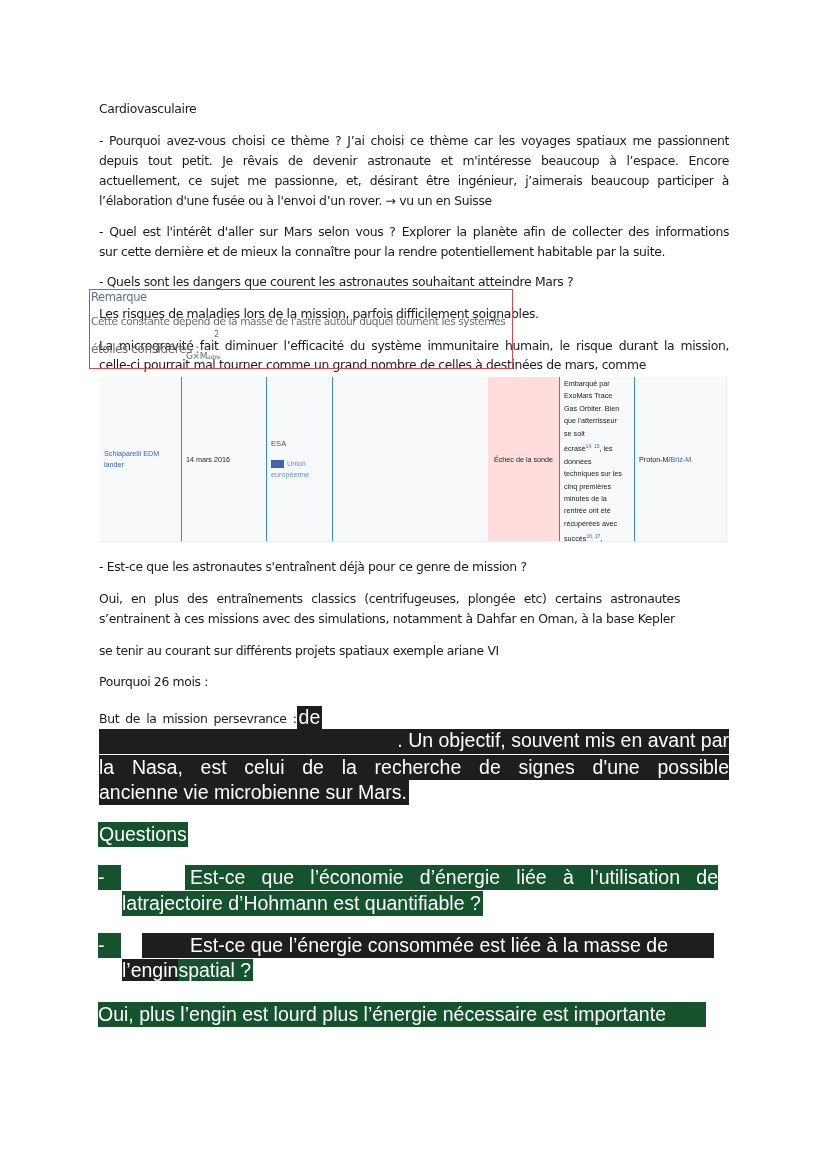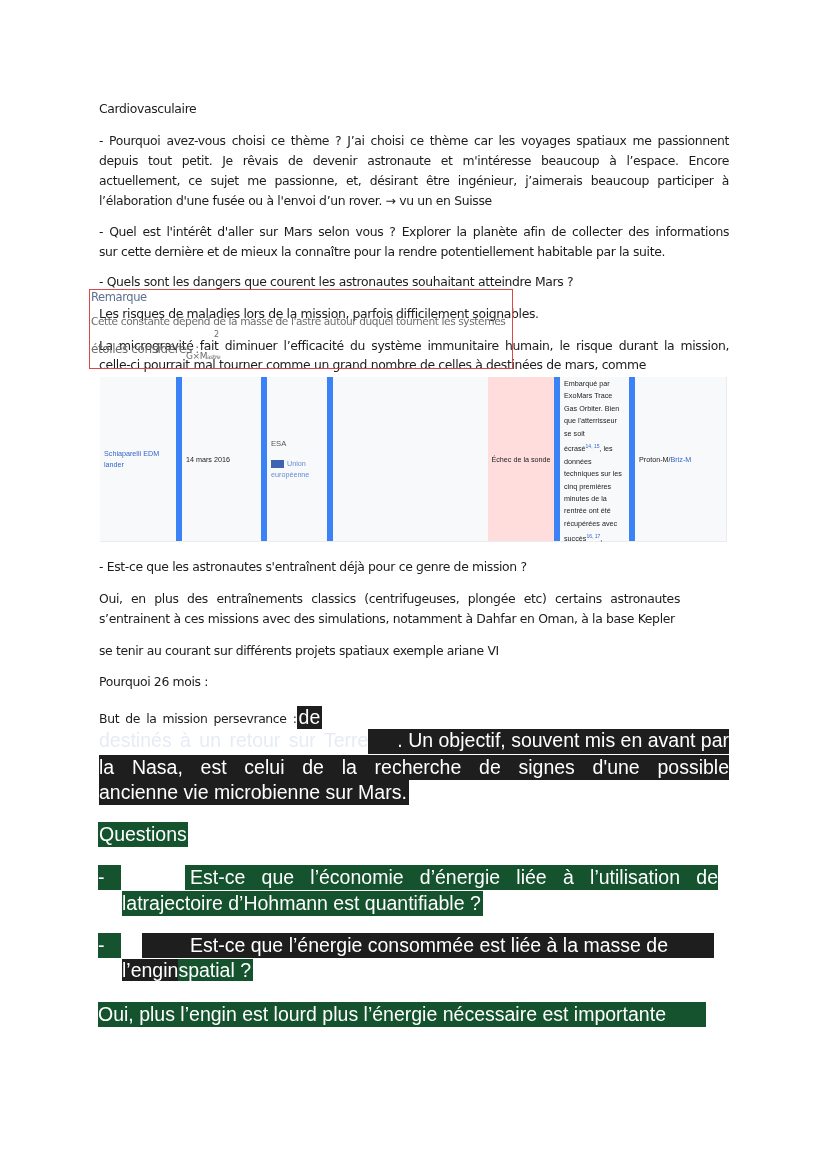--- a/index.html
+++ b/index.html
@@ -9,21 +9,21 @@
   .abs { position: absolute; }
   .just { text-align: justify; text-align-last: justify; }
   .line { position: absolute; left: 99px; width: 630px; white-space: nowrap; }
 
   
   .remarque-box { position: absolute; left: 89px; top: 289px; width: 424px; height: 80px; border: 1.5px solid #d9494a; box-sizing: border-box; }
   .grey-note { position: absolute; color: #6b6b6b; font-family: "DejaVu Sans", sans-serif; font-size: 11px; letter-spacing: -0.4px; white-space: nowrap; }
 
   
   .wtable { position: absolute; left: 100px; top: 377px; width: 627px; height: 164px; background: #f8f9fa; border-bottom: 1px solid #eaecf0; }
-  .wcol { position: absolute; top: 0; height: 164px; border-right: 6px solid #3b82f6; box-sizing: border-box; font-size: 7.2px; color: #222; display: flex; align-items: center; }
+  .wcol { position: absolute; top: 0; height: 164px; border-right: 1px solid #3b82f6; box-sizing: border-box; font-size: 7.2px; color: #222; display: flex; align-items: center; }
   .wcol .txt { padding-left: 4px; line-height: 11px; }
   .wlink { color: #3366cc; }
   .fail { background: #ffdddd; }
   .flag { display: inline-block; width: 13px; height: 8px; background: #003399; vertical-align: middle; margin-right: 3px; }
   sup { font-size: 5px; color: #3366cc; }
 
   .hl-black { background: #1e1e1e; color: #ffffff; }
   .hl-pink { background: #14532d; color: #ffffff; }
   .faint { color: #e6ebf5; }
   .arial-big { font-family: "Liberation Sans", sans-serif; font-size: 19.5px; letter-spacing: 0px; }
@@ -109,21 +109,20 @@
 
   <div class="line cal" style="top:643px;">se tenir au courant sur différents projets spatiaux exemple ariane VI</div>
   <div class="line cal" style="top:674px;">Pourquoi 26 mois :</div>
 
   <div>
     <div class="line" style="top:703px; height:26px; display:flex; align-items:flex-end;">
       <span class="cal" style="word-spacing:2.5px; padding-bottom:3px;">But de la mission persevrance : </span>
       <span class="arial-big hl-black" style="padding:0 2px; line-height:23px;">de</span>
     </div>
     <div class="line" style="top:729px; height:25px; display:flex; justify-content:space-between;">
-      <span class="arial-big faint" style="word-spacing:3px;">destinés à un retour sur Terre</span>
       <span class="arial-big hl-black" style="flex:1; text-align:right;">. Un objectif, souvent mis en avant par</span>
     </div>
     <div class="line arial-big hl-black just" style="top:755px; height:25px; line-height:25px;">la Nasa, est celui de la recherche de signes d'une possible</div>
     <div class="abs arial-big hl-black" style="left:99px; top:780px; height:25px; line-height:25px; padding-right:2px;">ancienne vie microbienne sur Mars.</div>
   </div>
 
   <div class="abs arial-big hl-pink" style="left:98px; top:822px; height:25px; line-height:25px; padding:0 1px;">Questions</div>
 
   <div>
     <div class="abs arial-big hl-pink" style="left:98px; top:865px; width:23px; height:25px; line-height:25px;">-</div>

